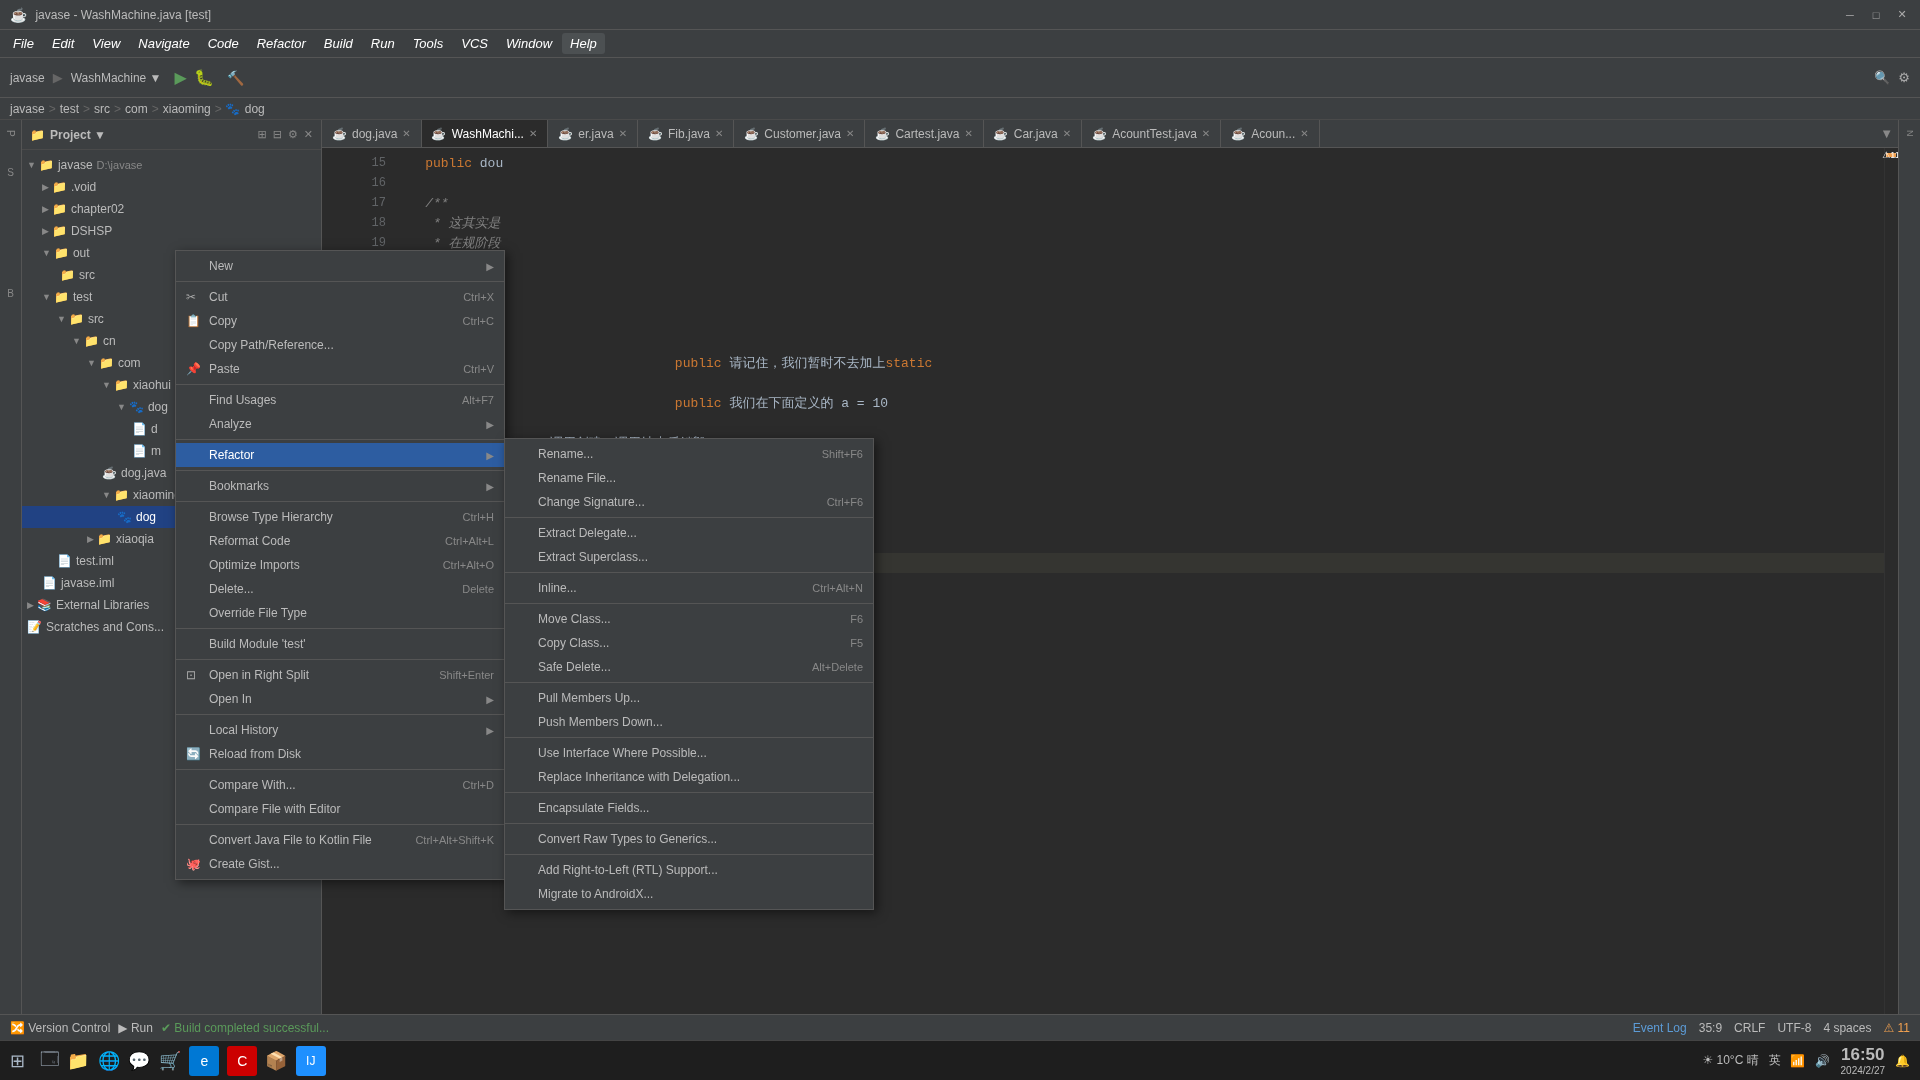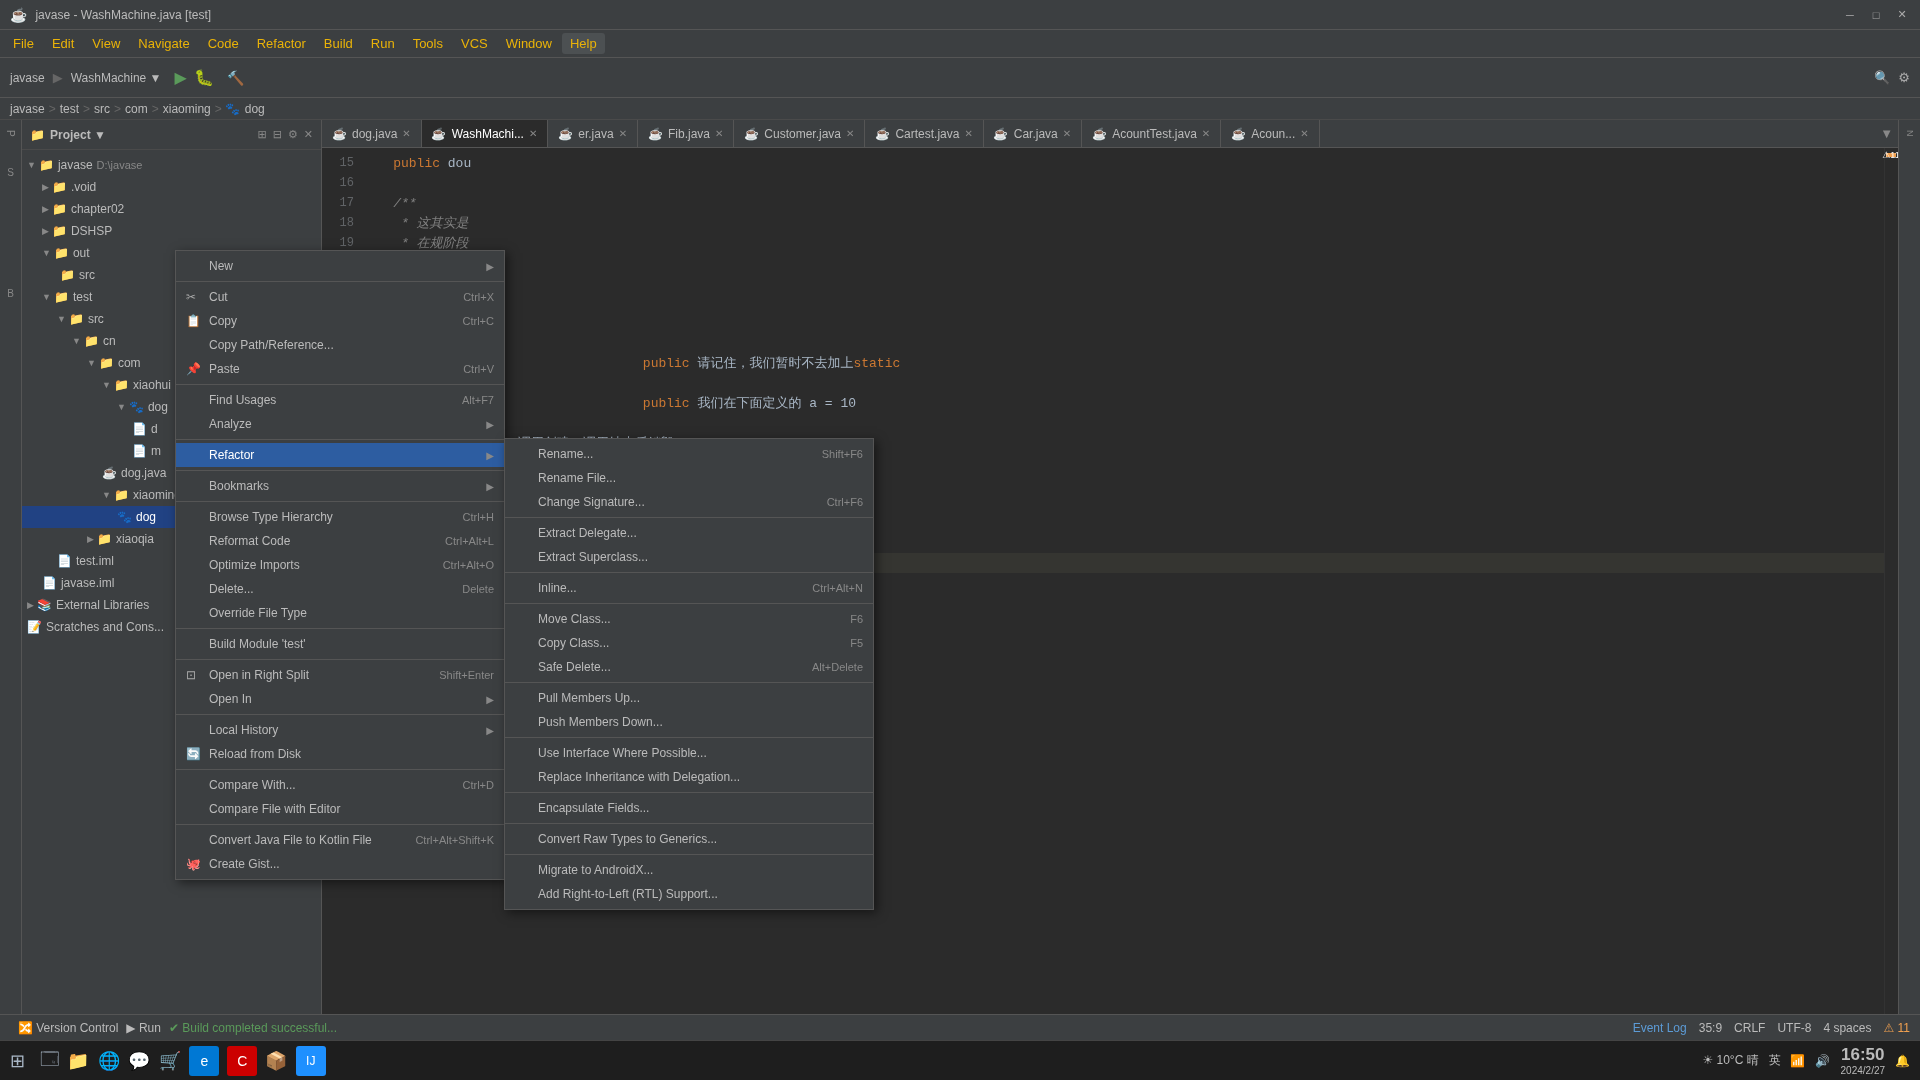--- a/index.html
+++ b/index.html
@@ -55,24 +55,25 @@
       height: 28px;
       background: #3c3f41;
       display: flex;
       align-items: center;
       padding: 0 5px;
       gap: 2px;
       border-bottom: 1px solid #555;
     }
     .menu-item {
       padding: 3px 8px;
-      color: #eab308;
+      color: #ffffff;
       font-size: 13px;
       cursor: pointer;
       border-radius: 3px;
+      font-style: italic;
     }
     .menu-item:hover, .menu-item.active {
       background: #4c5052;
     }
 
     
     #left-icons {
       width: 22px;
       background: #3c3f41;
       display: flex;
@@ -177,20 +178,21 @@
     }
     #code-content {
       padding: 5px 0;
       font-family: 'Courier New', monospace;
       font-size: 13px;
     }
     .code-line {
       display: flex;
       height: 20px;
       align-items: center;
+      margin-left: 32px;
     }
     .line-num {
       width: 40px;
       text-align: right;
       padding-right: 8px;
       color: #606366;
       font-size: 12px;
       user-select: none;
     }
     .line-code {
@@ -663,21 +665,21 @@
       </div>
     </div>
   </div>
 
   <div id="right-sidebar" style="width:22px; background:#3c3f41; border-left:1px solid #555; display:flex; flex-direction:column; align-items:center; padding-top:10px; gap:10px;">
     <span style="color:#888; font-size:9px; writing-mode:vertical-rl; cursor:pointer;">N</span>
   </div>
 </div>
 
 <div id="status-bar" style="height:26px; background:#3c3f41; display:flex; align-items:center; padding:0 10px; border-top:1px solid #555; gap:10px; font-size:12px; color:#bbb; position:relative; width:100%;">
-  <div class="status-left" style="display:flex; align-items:center; gap:8px;margin-left:8px;">
+  <div class="status-left" style="display:flex; align-items:center; gap:8px;">
     <span>🔀 Version Control</span>
     <span>▶ Run</span>
     <span style="color:#5a9a5a;">✔ Build completed successful...</span>
   </div>
   <div style="margin-left:auto; display:flex; align-items:center; gap:12px;padding-left:12px;">
     <span style="color:#5c9bd6;">Event Log</span>
     <span>35:9</span>
     <span>CRLF</span>
     <span>UTF-8</span>
     <span>4 spaces</span>
@@ -949,21 +951,21 @@
   </div>
   <div class="ctx-separator"></div>
   <div class="ctx-item">
     <span class="ctx-icon"></span>
     <span class="ctx-label">Convert Raw Types to Generics...</span>
     <span class="ctx-shortcut"></span>
   </div>
   <div class="ctx-separator"></div>
   <div class="ctx-item">
     <span class="ctx-icon"></span>
+    <span class="ctx-label">Add Right-to-Left (RTL) Support...</span>
+    <span class="ctx-shortcut"></span>
+  </div>
+  <div class="ctx-item">
+    <span class="ctx-icon"></span>
     <span class="ctx-label">Migrate to AndroidX...</span>
     <span class="ctx-shortcut"></span>
   </div>
-  <div class="ctx-item">
-    <span class="ctx-icon"></span>
-    <span class="ctx-label">Add Right-to-Left (RTL) Support...</span>
-    <span class="ctx-shortcut"></span>
-  </div>
 </div>
 
 </body></html>

